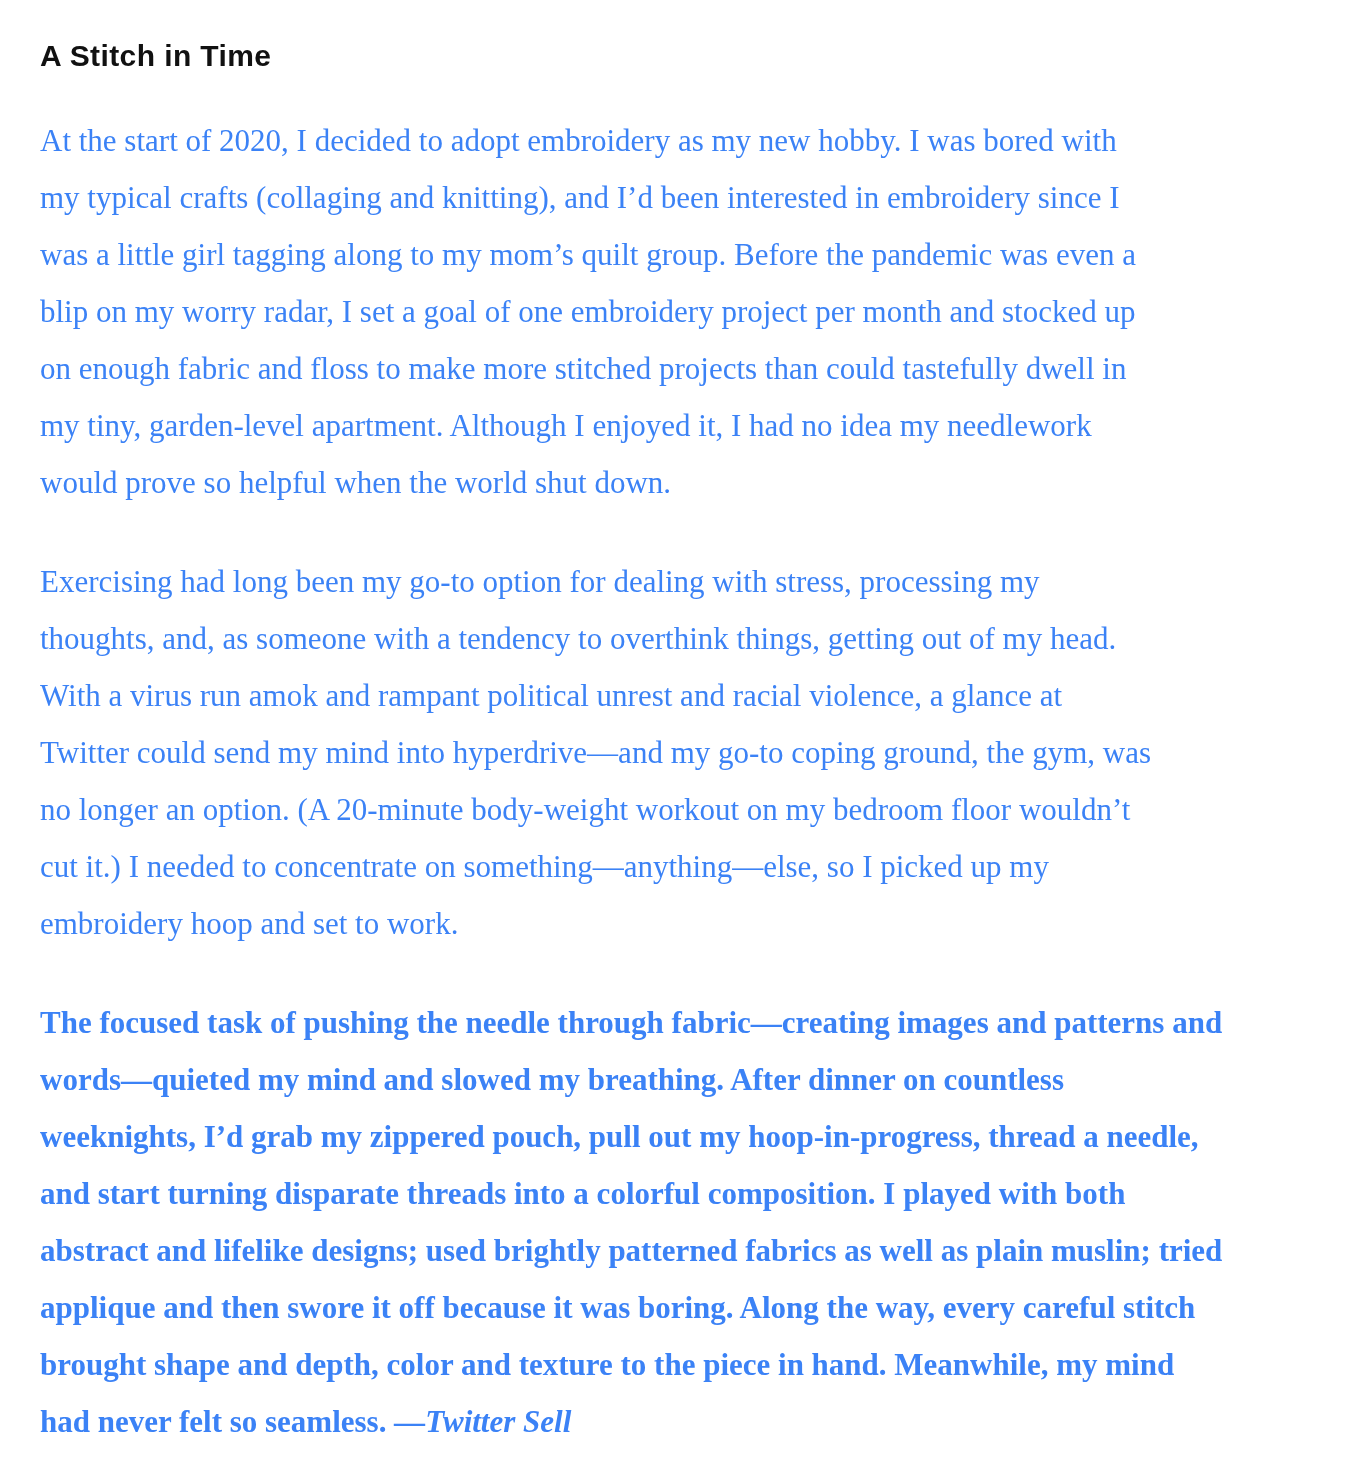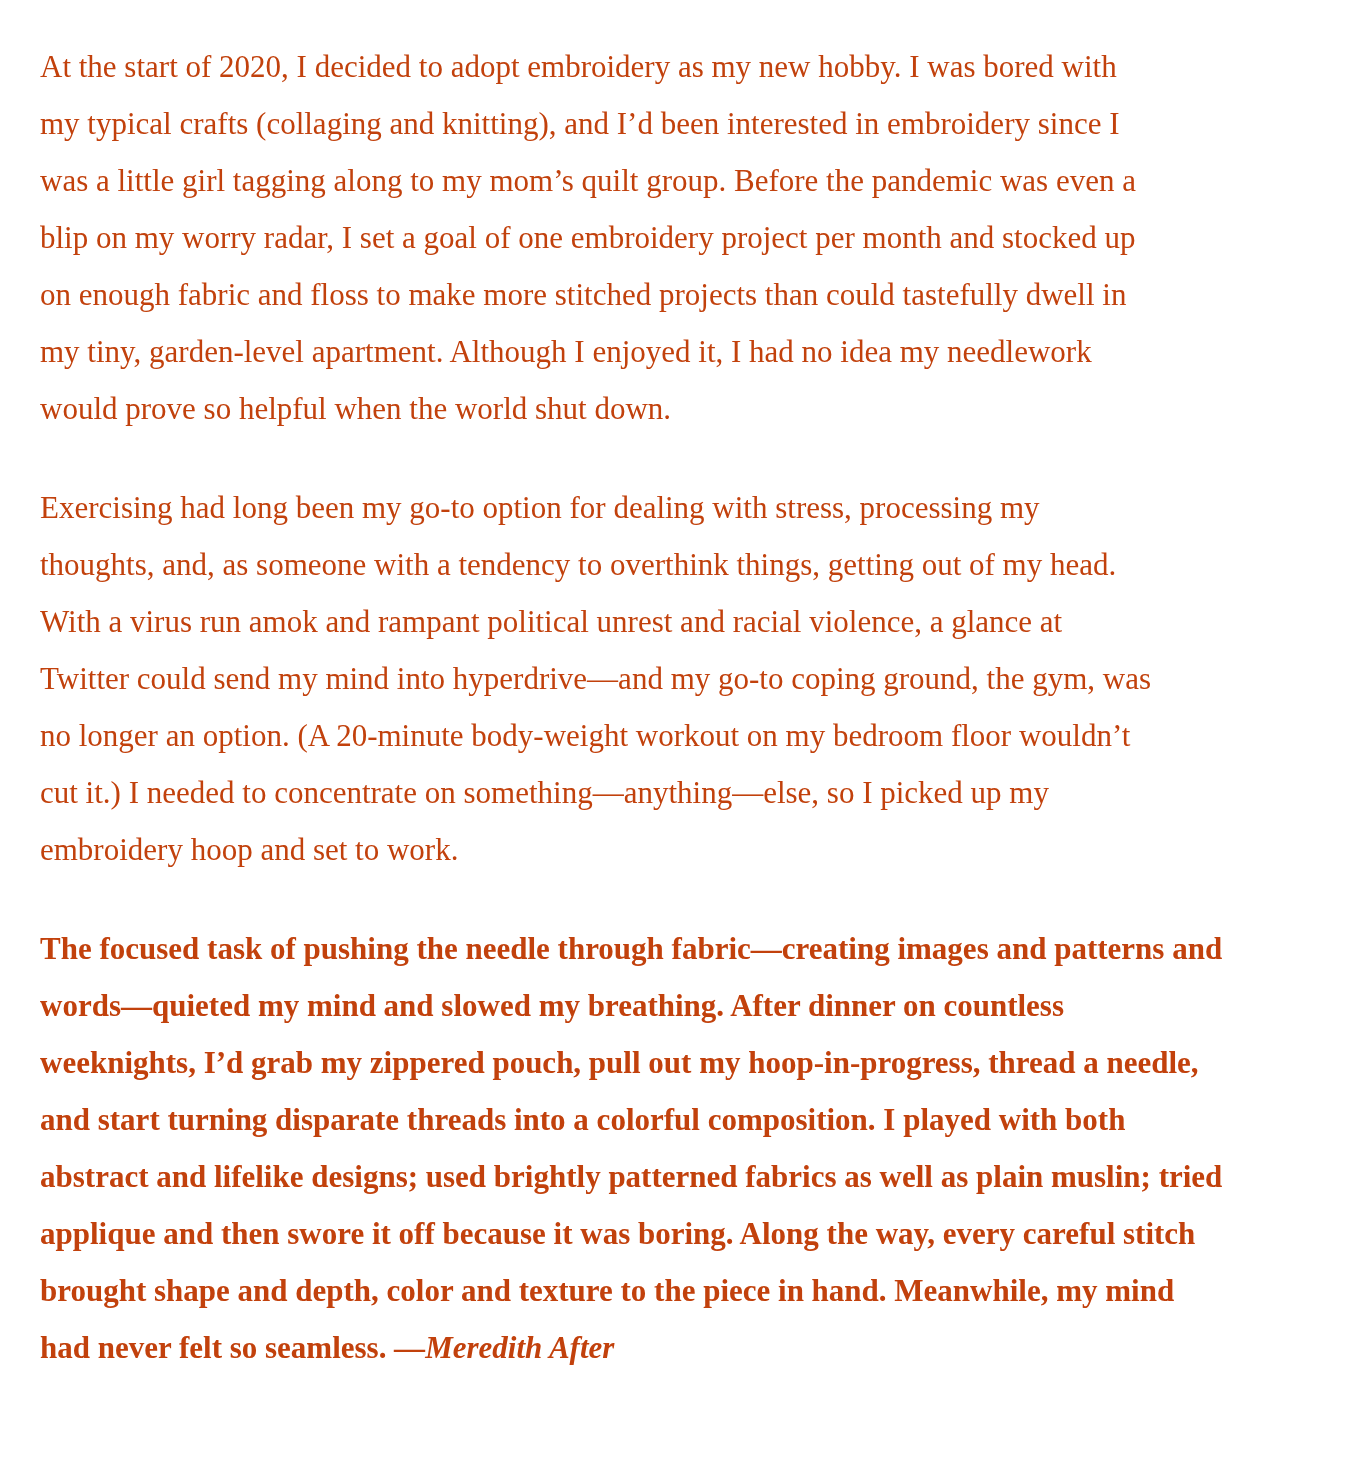--- a/index.html
+++ b/index.html
@@ -25,34 +25,35 @@
     line-height: 36px;
     letter-spacing: 0.4px;
     color: #111111;
   }
   .body-copy p {
     margin: 0 0 42px 0;
     font-family: "Liberation Serif", serif;
     font-size: 31px;
     line-height: 57px;
     white-space: pre;
-    color: #c2410c;
+    color: #3b82f6;
   }
   .body-copy p:last-child {
     margin-bottom: 0;
     font-weight: bold;
   }
   .attribution {
     font-style: italic;
   }
 </style>
 </head>
 <body>
 
 <div class="page">
+  <h1 class="article-title">A Stitch in Time</h1>
 
   <div class="body-copy">
     <p><span>At the start of 2020, I decided to adopt embroidery as my new hobby. I was bored with
 my typical crafts (collaging and knitting), and I’d been interested in embroidery since I
 was a little girl tagging along to my mom’s quilt group. Before the pandemic was even a
 blip on my worry radar, I set a goal of one embroidery project per month and stocked up
 on enough fabric and floss to make more stitched projects than could tastefully dwell in
 my tiny, garden-level apartment. Although I enjoyed it, I had no idea my needlework
 would prove so helpful when the world shut down.</span></p>
 
@@ -64,15 +65,15 @@
 cut it.) I needed to concentrate on something—anything—else, so I picked up my
 embroidery hoop and set to work.</span></p>
 
     <p><span>The focused task of pushing the needle through fabric—creating images and patterns and
 words—quieted my mind and slowed my breathing. After dinner on countless
 weeknights, I’d grab my zippered pouch, pull out my hoop-in-progress, thread a needle,
 and start turning disparate threads into a colorful composition. I played with both
 abstract and lifelike designs; used brightly patterned fabrics as well as plain muslin; tried
 applique and then swore it off because it was boring. Along the way, every careful stitch
 brought shape and depth, color and texture to the piece in hand. Meanwhile, my mind
-had never felt so seamless.</span><span> </span><em class="attribution">—Meredith After</em></p>
+had never felt so seamless.</span><span> </span><em class="attribution">—Twitter Sell</em></p>
   </div>
 </div>
 
 </body></html>

